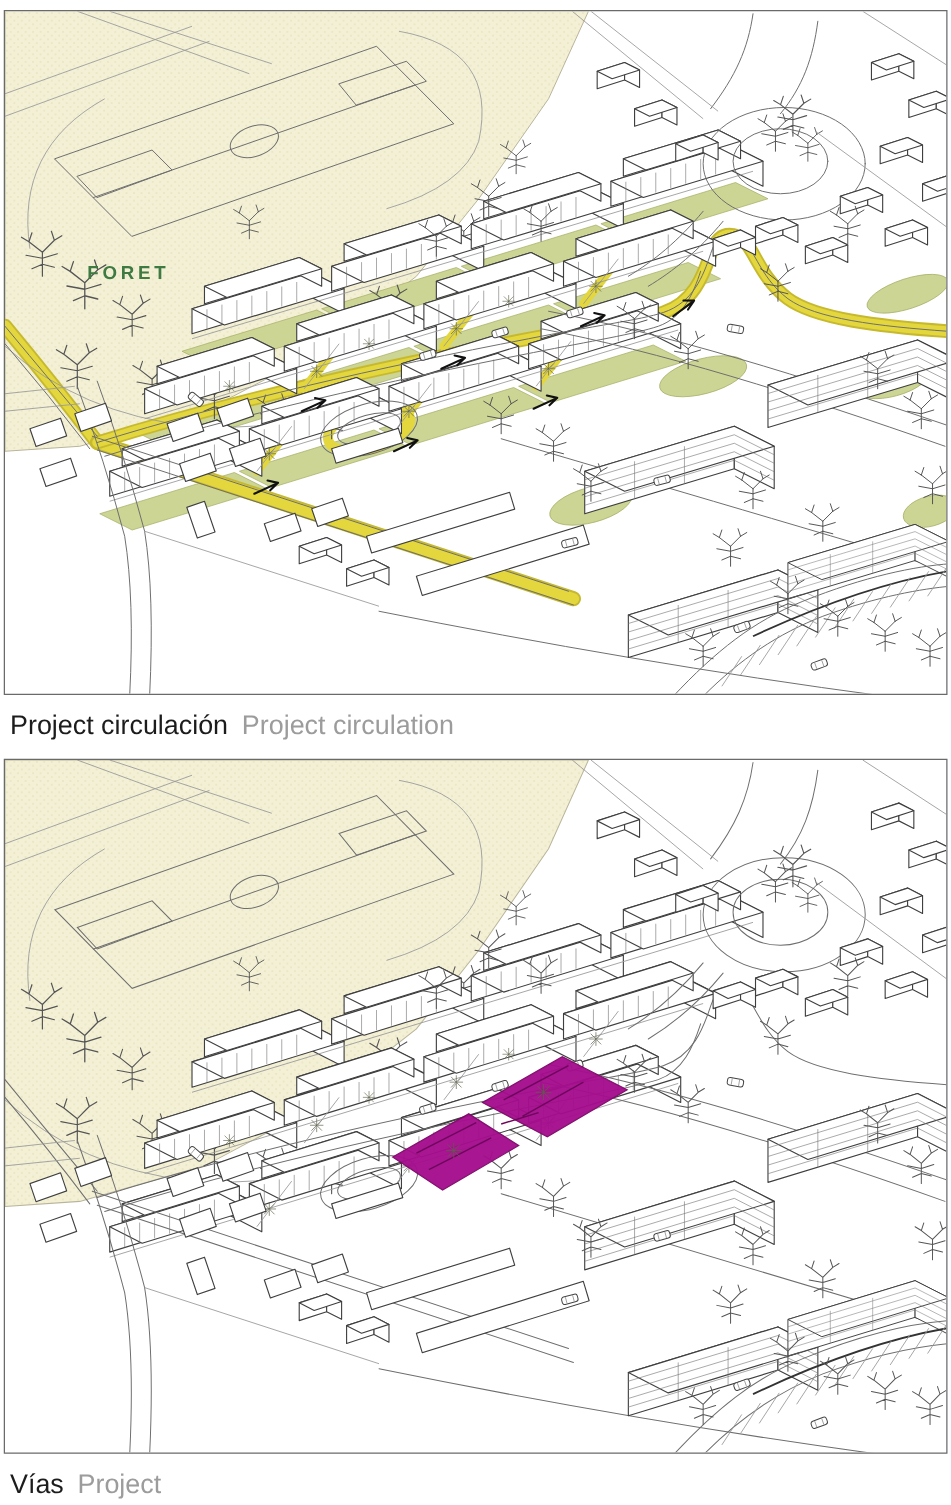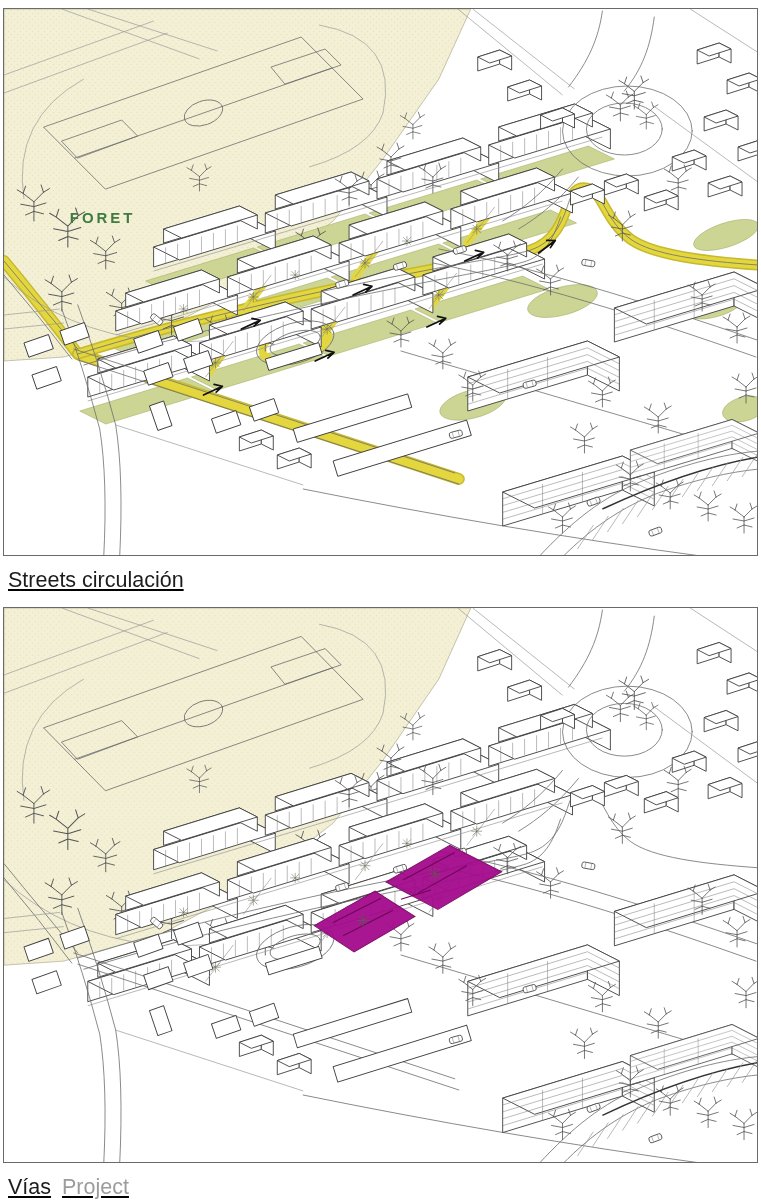--- a/index.html
+++ b/index.html
@@ -1,19 +1,19 @@
 <!DOCTYPE html>
 <html style="--circulation-yellow: #e3d73d; --circulation-yellow-edge: #c6b92f; --courtyard-green: #ccd593; --forest-beige: #f3f0d6; --forest-dot: #e7e3bd; --street-magenta: #a50d8e; --street-magenta-dark: #6d075c; --map-label-green: #3e7a41; --caption-primary-color: #1c1c1c; --caption-secondary-color: #9c9c9c; --line-gray: #6e6e6e; --building-stroke: #3f3f3f; --panel-border: #6a6a6a;"><head>
 <meta charset="utf-8">
 <style>
   html,body{margin:0;padding:0;background:#fff;}
   .page{
     width:761px;height:1204px;background:#fff;box-sizing:border-box;
     padding:8px 3px 0 3px;font-family:"Liberation Sans",sans-serif;
-    position:relative;overflow:hidden;text-decoration:underline;
+    position:relative;overflow:hidden;
   }
   .panel{
     box-sizing:border-box;border:1.5px solid var(--panel-border,#6a6a6a);
     background:#fff;overflow:hidden;
   }
   .panel-1{height:548px;}
   .panel-2{height:556px;}
   .panel svg{display:block;width:100%;height:100%;}
   .caption{
     display:flex;align-items:baseline;gap:11px;
@@ -323,21 +323,22 @@
       <use href="#pale-zone"></use>
       <use href="#green-layer"></use>
       <use href="#yellow-layer"></use>
       <use href="#line-art"></use>
       <use href="#arrows-layer"></use>
       <text class="foret" x="66" y="214">FORET</text>
     </svg>
   </div>
 
   <div class="caption">
-    <span class="cap-primary">Streets circulación</span>
+    <span class="cap-primary">Project circulación</span>
+    <span class="cap-secondary">Project circulation</span>
   </div>
 
   <div class="panel panel-2">
     <svg viewBox="0 0 755 546" preserveAspectRatio="none">
       <use href="#pale-zone"></use>
       <use href="#line-art"></use>
       <use href="#magenta-layer"></use>
     </svg>
   </div>
 

